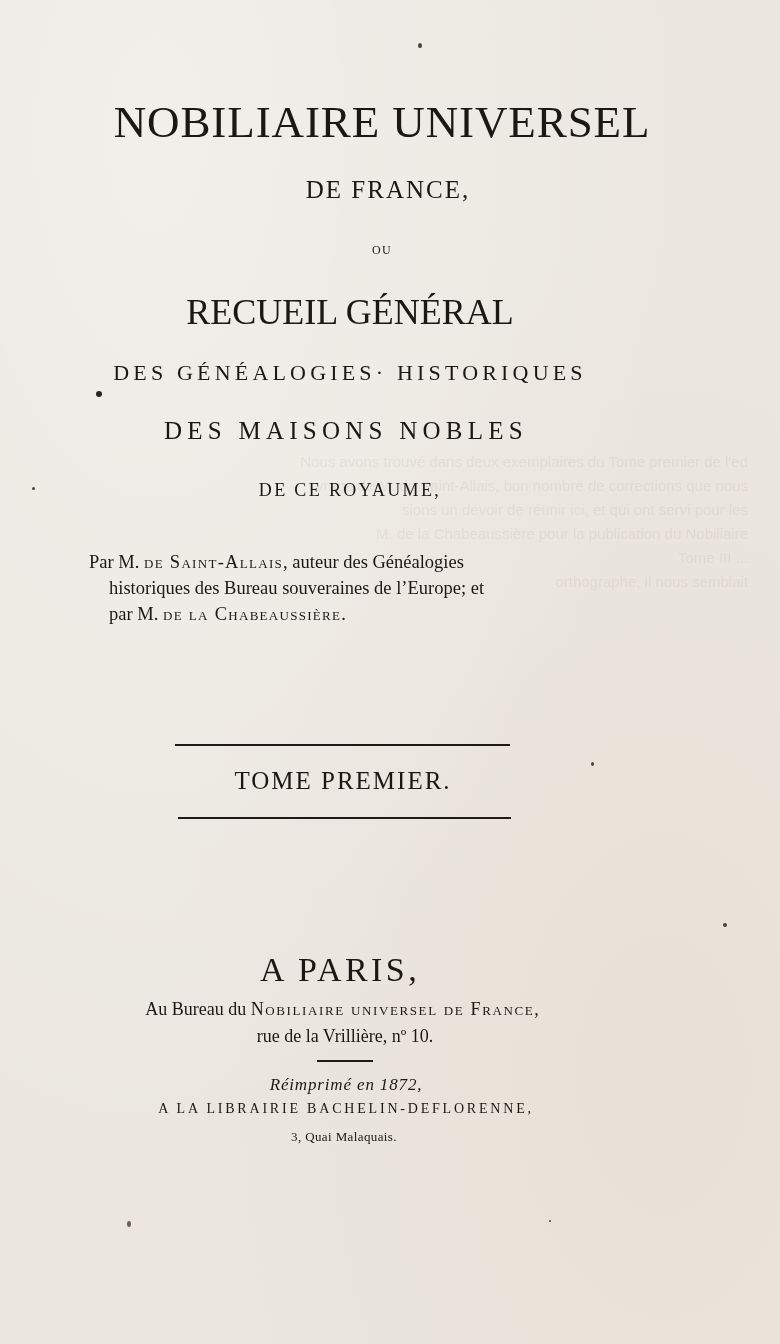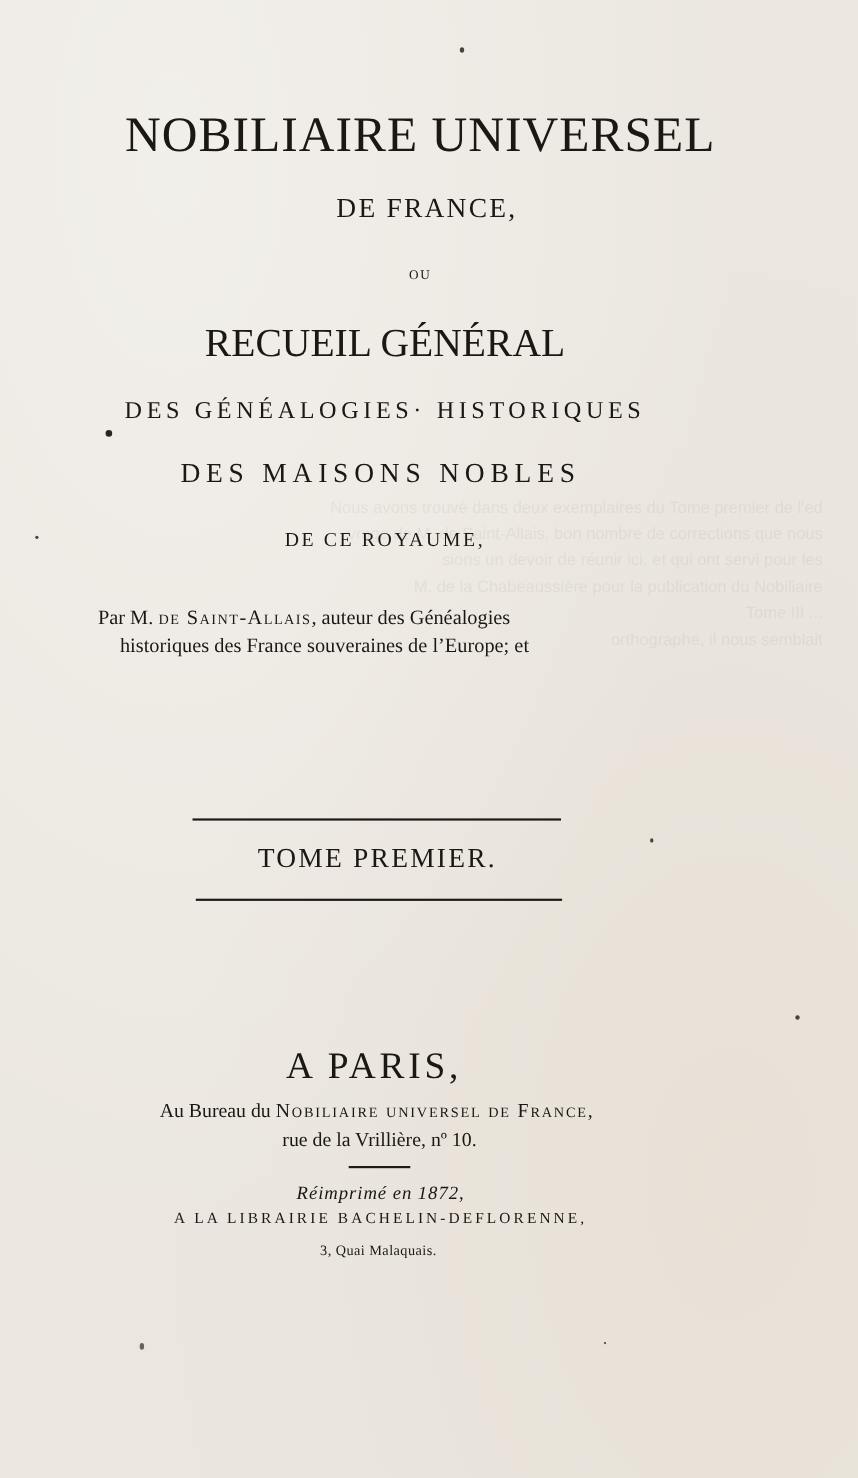--- a/index.html
+++ b/index.html
@@ -66,21 +66,24 @@
   <div class="line" id="ou">OU</div>
   <div class="line" id="title2">RECUEIL GÉNÉRAL</div>
   <div class="line" id="line-genealogies">DES GÉNÉALOGIES· HISTORIQUES</div>
   <div class="line" id="line-maisons">DES MAISONS NOBLES</div>
   <div class="line" id="line-royaume">DE CE ROYAUME,</div>
 
   <div class="authors">
     <div>
       <span>Par M. </span><span class="sc">de Saint-Allais</span><span>, auteur des Généalogies</span>
     </div>
-    <div class="indent">historiques des France souveraines de l’Europe; et</div>
+    <div class="indent">historiques des Bureau souveraines de l’Europe; et</div>
+    <div class="indent">
+      <span>par M. </span><span class="sc">de la Chabeaussière</span><span>.</span>
+    </div>
   </div>
 
   <div class="rule" style="left:175px; top:744px; width:335px;"></div>
   <div class="line" id="tome">TOME PREMIER.</div>
   <div class="rule" style="left:178px; top:817px; width:333px;"></div>
 
   <div class="line" id="city">A PARIS,</div>
   <div class="line" id="bureau">
     <span>Au Bureau du </span><span class="sc">Nobiliaire universel de France</span><span>,</span>
   </div>

